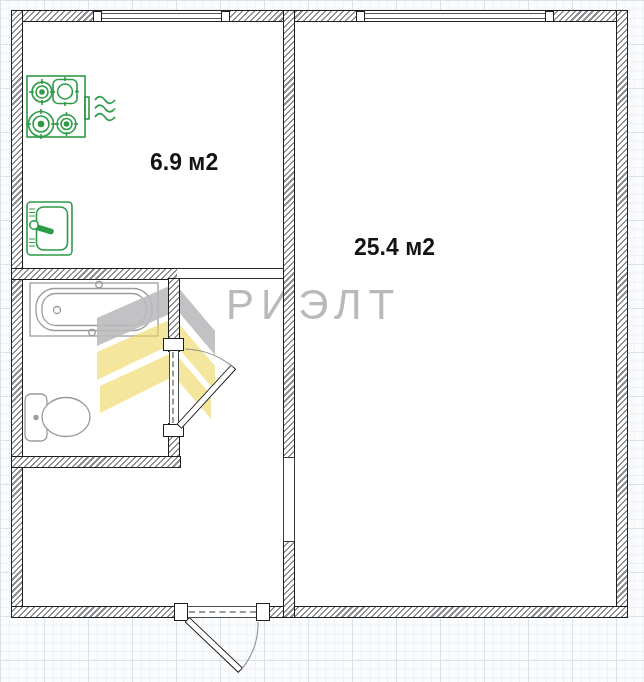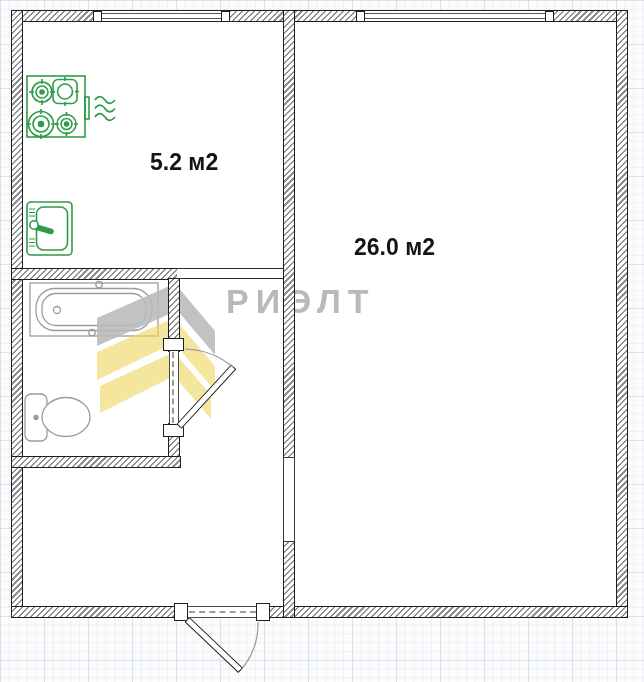--- a/index.html
+++ b/index.html
@@ -28,21 +28,21 @@
   .opening-v{background:#fff;border:1px solid #3a3a3a;z-index:5;}
   .doorway-v{background:#fff;border-left:1px solid #4a4a4a;border-right:1px solid #4a4a4a;z-index:5;}
   .doorway-h{background:#fff;border-top:1px solid #4a4a4a;border-bottom:1px solid #4a4a4a;z-index:5;}
   .dash-v{border-left:2px dashed #9b9b9b;z-index:5;}
   .dash-h{border-top:2px dashed #9b9b9b;z-index:5;}
   .jamb{background:#fff;border:1.3px solid #1e1e1e;z-index:5;}
   .window{background:#fff;border-top:1.4px solid #222;border-bottom:1.4px solid #222;z-index:5;}
   .window-glass{position:absolute;left:0;right:0;top:2.2px;bottom:2.2px;border-top:1px solid #555;border-bottom:1px solid #555;}
   .leaf{background:#fff;border:1.3px solid #1e1e1e;z-index:6;}
   .area-label{z-index:7;font-weight:700;font-size:23px;color:#141414;white-space:nowrap;}
-  .wm-text{position:absolute;font-weight:700;font-size:34px;line-height:1;letter-spacing:7px;color:#b5b6b8;opacity:.95;white-space:nowrap;text-align:center;}
+  .wm-text{position:absolute;font-weight:400;font-size:42px;line-height:1;letter-spacing:7px;color:#b5b6b8;opacity:.95;white-space:nowrap;text-align:center;}
 </style>
 </head>
 <body>
 
 <div class="canvas">
 
   <div class="abs plan-base"></div>
 
   <svg class="abs layer-svg under" viewBox="0 0 644 682">
     <g stroke="#9b9b9b" stroke-width="1.3" fill="#ffffff">
@@ -141,16 +141,16 @@
     <g stroke="#2e9b47" stroke-width="1.6" fill="none">
       <rect x="27" y="202" width="45" height="53" rx="4"></rect>
       <rect x="36.5" y="207" width="31" height="43" rx="7"></rect>
       <path d="M29 209 H35 M29 212.5 H35 M29 216 H35" stroke-width="1"></path>
       <path d="M29 239 H35 M29 242.5 H35 M29 246 H35" stroke-width="1"></path>
       <path d="M36 227 L51 231.5" stroke-width="5.5" stroke-linecap="round"></path>
       <circle cx="34" cy="225" r="4.2" fill="#ffffff"></circle>
     </g>
   </svg>
 
-  <div class="abs area-label" style="left:150px;top:149px;">5.2 м2</div>
-  <div class="abs area-label" style="left:354px;top:234px;">26.0 м2</div>
+  <div class="abs area-label" style="left:150px;top:149px;">6.9 м2</div>
+  <div class="abs area-label" style="left:354px;top:234px;">25.4 м2</div>
 
 </div>
 
 </body></html>

